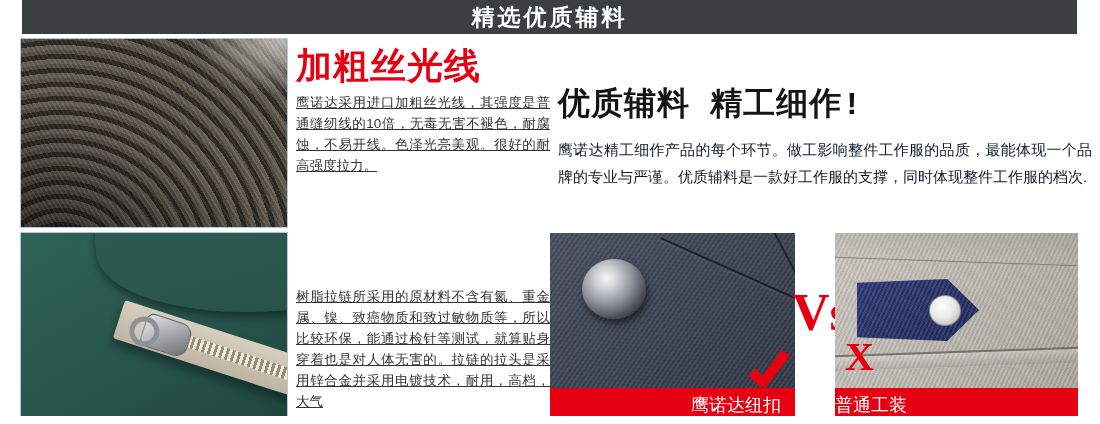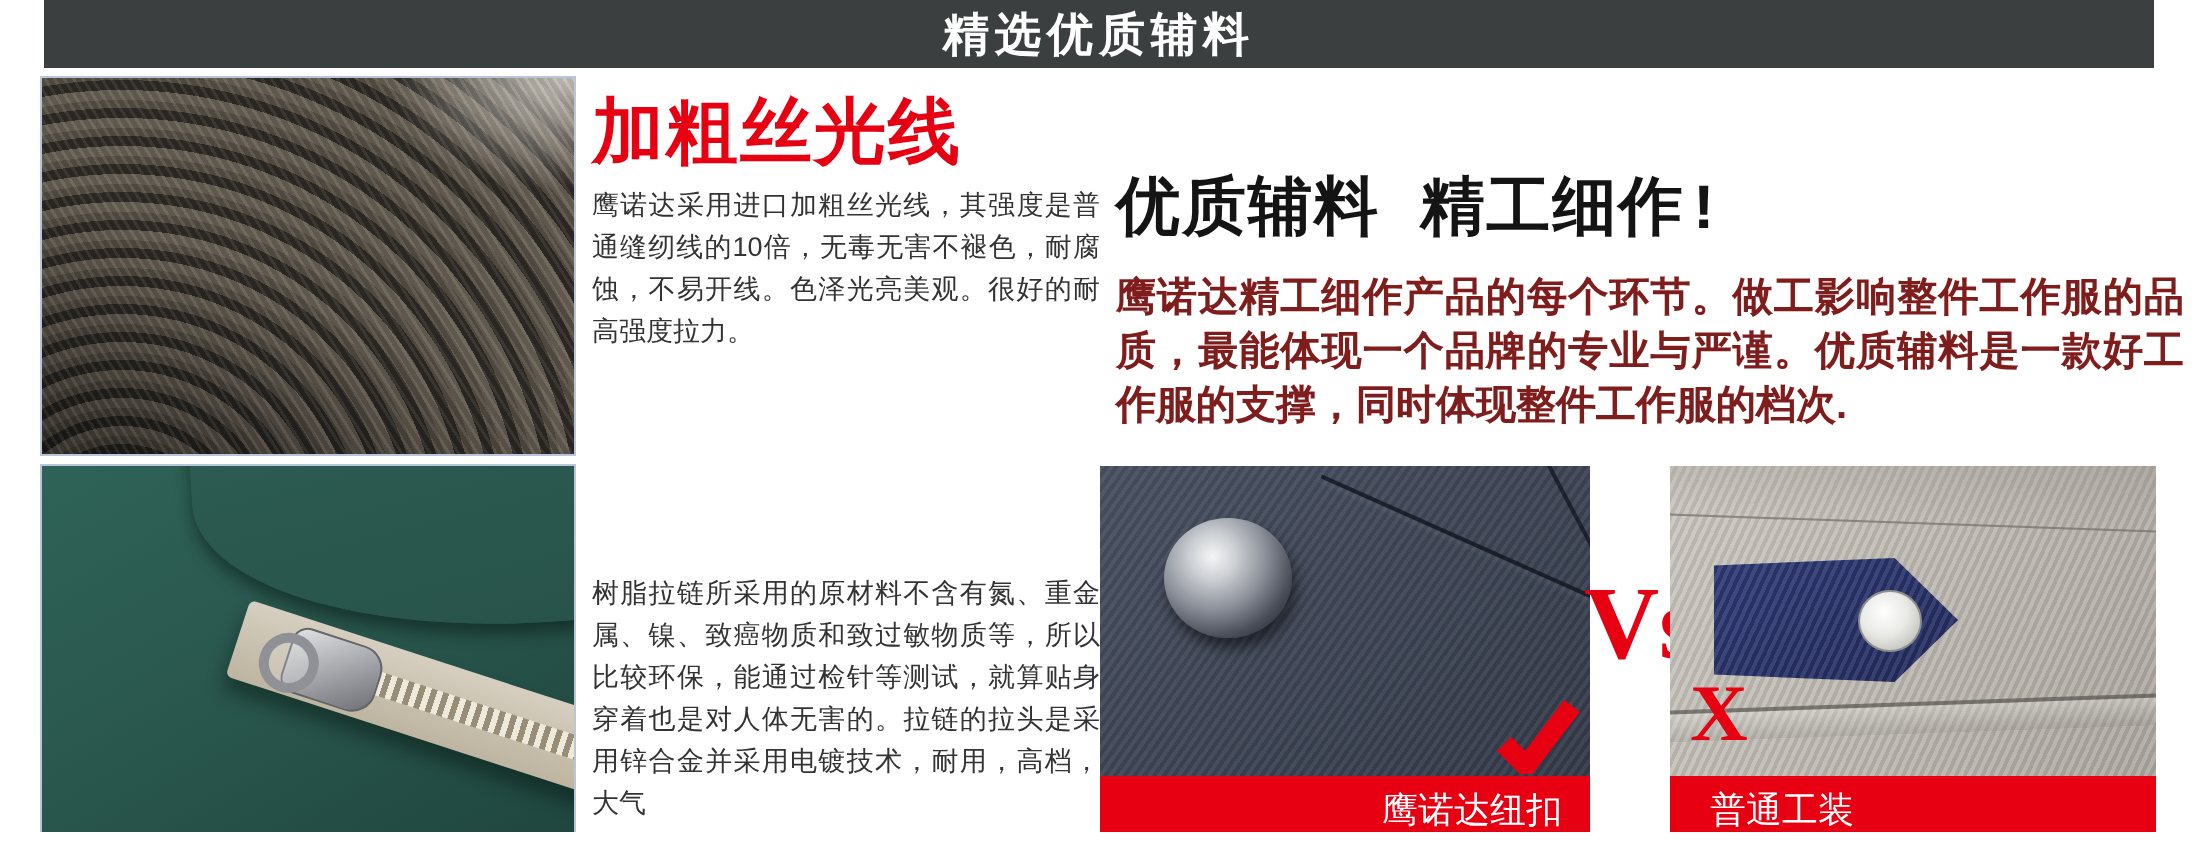--- a/index.html
+++ b/index.html
@@ -120,21 +120,21 @@
     background:radial-gradient(circle at 40% 35%, #ffffff 0%, #e9eae6 45%, #c2c3bd 80%, #a9aaa4 100%);
     border:1px solid #8e9090;
   }
   
   .label-bar{
     position:absolute;left:0;right:0;bottom:0;height:33px;
     background:#e60012;color:#ffffff;display:flex;align-items:center;
     font-family:"Liberation Serif","DejaVu Serif",serif;font-size:18px;
   }
   .label-bar.align-right{justify-content:flex-end;padding-right:14px;margin-top:32px;}
-  .label-bar.align-left{justify-content:flex-start;padding-left:20px;}
+  .label-bar.align-left{justify-content:flex-start;padding-left:0;}
   
   .check-icon{position:absolute;right:5px;top:116px;width:42px;height:38px;}
   .cross-icon{
     position:absolute;left:10px;top:104px;
     font-family:"Liberation Serif","DejaVu Serif",serif;
     font-weight:bold;font-size:40px;line-height:1;color:#e60012;
   }
   .vs-label{
     position:absolute;left:792px;top:283px;width:46px;text-align:center;
     font-family:"Liberation Serif","DejaVu Serif",serif;
@@ -142,32 +142,32 @@
   }
   
   .red-heading{
     position:absolute;left:296px;color:#e60012;
     font-size:36px;font-weight:bold;letter-spacing:1px;
   }
   .red-heading.h-thread{top:42px;}
   .red-heading.h-zipper{top:240px;}
   .body-para{
     position:absolute;left:296px;width:254px;
-    font-size:13.5px;line-height:21px;color:#333333;text-align:justify;
+    font-size:13.5px;line-height:21px;color:#333333;text-align:justify;text-decoration:underline;
   }
   .body-para.p-thread{top:92px;}
   .body-para.p-zipper{top:286px;}
   .quality-heading{
     position:absolute;left:558px;top:82px;
     font-family:Liberation Mono, monospace;
     font-size:32px;font-weight:bold;color:#141414;letter-spacing:1px;
   }
   .quality-para{
     position:absolute;left:558px;top:136px;width:534px;
-    font-size:20px;font-weight:bold;line-height:27px;color:#7f1d1d;text-align:justify;
+    font-size:15px;font-weight:normal;line-height:27px;color:#0f172a;text-align:justify;
   }
 </style>
 </head>
 <body>
 
 <div class="canvas">
 
   <div class="header-bar">
     <span class="header-title">精选优质辅料</span>
   </div>

